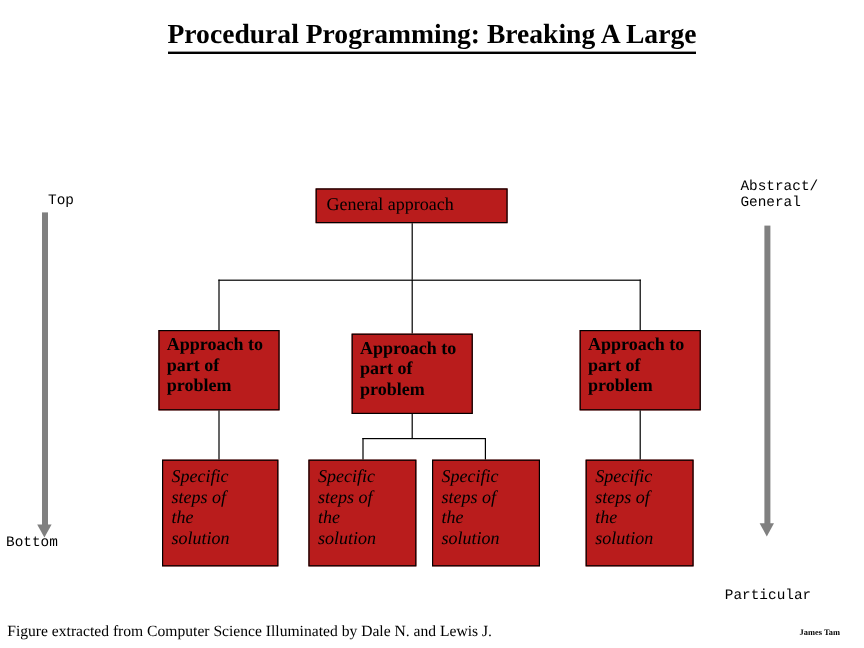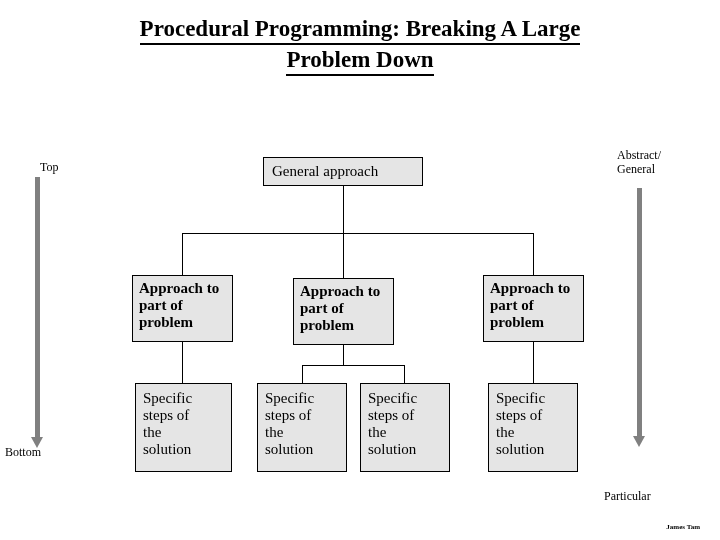--- a/index.html
+++ b/index.html
@@ -35,21 +35,21 @@
   }
   .title .tline {
     display: inline-block;
     border-bottom: 2px solid #000000;
     padding-bottom: 0px;
   }
 
   
   .axis-label {
     position: absolute;
-    font-family: Liberation Serif, serif;
+    font-family: Liberation Mono, monospace;
     font-size: 12px;
     line-height: 14px;
     color: #000000;
     white-space: pre-line;
   }
   .axis-arrow {
     position: absolute;
     width: 5px;
     background: #808080;
   }
@@ -60,39 +60,40 @@
     border-left: 6px solid transparent;
     border-right: 6px solid transparent;
     border-top: 11px solid #808080;
   }
 
   
   .box {
     position: absolute;
     box-sizing: border-box;
     border: 1px solid #000000;
-    background: #e5e5e5;
+    background: #b91c1c;
     color: #000000;
     font-family: "Liberation Serif", serif;
     font-size: 15px;
     line-height: 17px;
     white-space: pre-line;
     overflow: hidden;
   }
   .box.top-node {
     font-size: 15px;
     line-height: 18px;
     padding: 4px 0 0 8px;
   }
   .box.mid-node {
     padding: 4px 0 0 6px;
     font-weight: bold;
   }
   .box.leaf-node {
     padding: 6px 0 6px 7px;
+    font-style: italic;
   }
 
   
   .vline {
     position: absolute;
     width: 1px;
     background: #000000;
   }
   .hline {
     position: absolute;
@@ -121,21 +122,20 @@
     color: #000000;
   }
 </style>
 </head>
 <body>
 
 <div id="slide">
 
   <div class="title">
     <span class="tline">Procedural Programming: Breaking A Large</span><br>
-    <span class="tline">Problem Down</span>
   </div>
 
   <div class="axis-label" style="left:20px; top:160px;margin-left:20px;">Top</div>
   <div class="axis-arrow" style="left:35px; top:177px; height:262px;"></div>
   <div class="axis-head" style="left:31px; top:437px;"></div>
   <div class="axis-label" style="left:5px; top:445px;">Bottom</div>
 
   <div class="axis-label" style="left:617px; top:148px;">Abstract/
 General</div>
   <div class="axis-arrow" style="left:637px; top:188px; height:250px;"></div>
@@ -179,15 +179,16 @@
 solution</div>
   <div class="box leaf-node" style="left:360px; top:383px; width:90px; height:89px;">Specific
 steps of
 the
 solution</div>
   <div class="box leaf-node" style="left:488px; top:383px; width:90px; height:89px;">Specific
 steps of
 the
 solution</div>
 
+  <div class="footer">Figure extracted from Computer Science Illuminated by Dale N. and Lewis J.</div>
   <div class="credit">James Tam</div>
 
 </div>
 
 </body></html>

